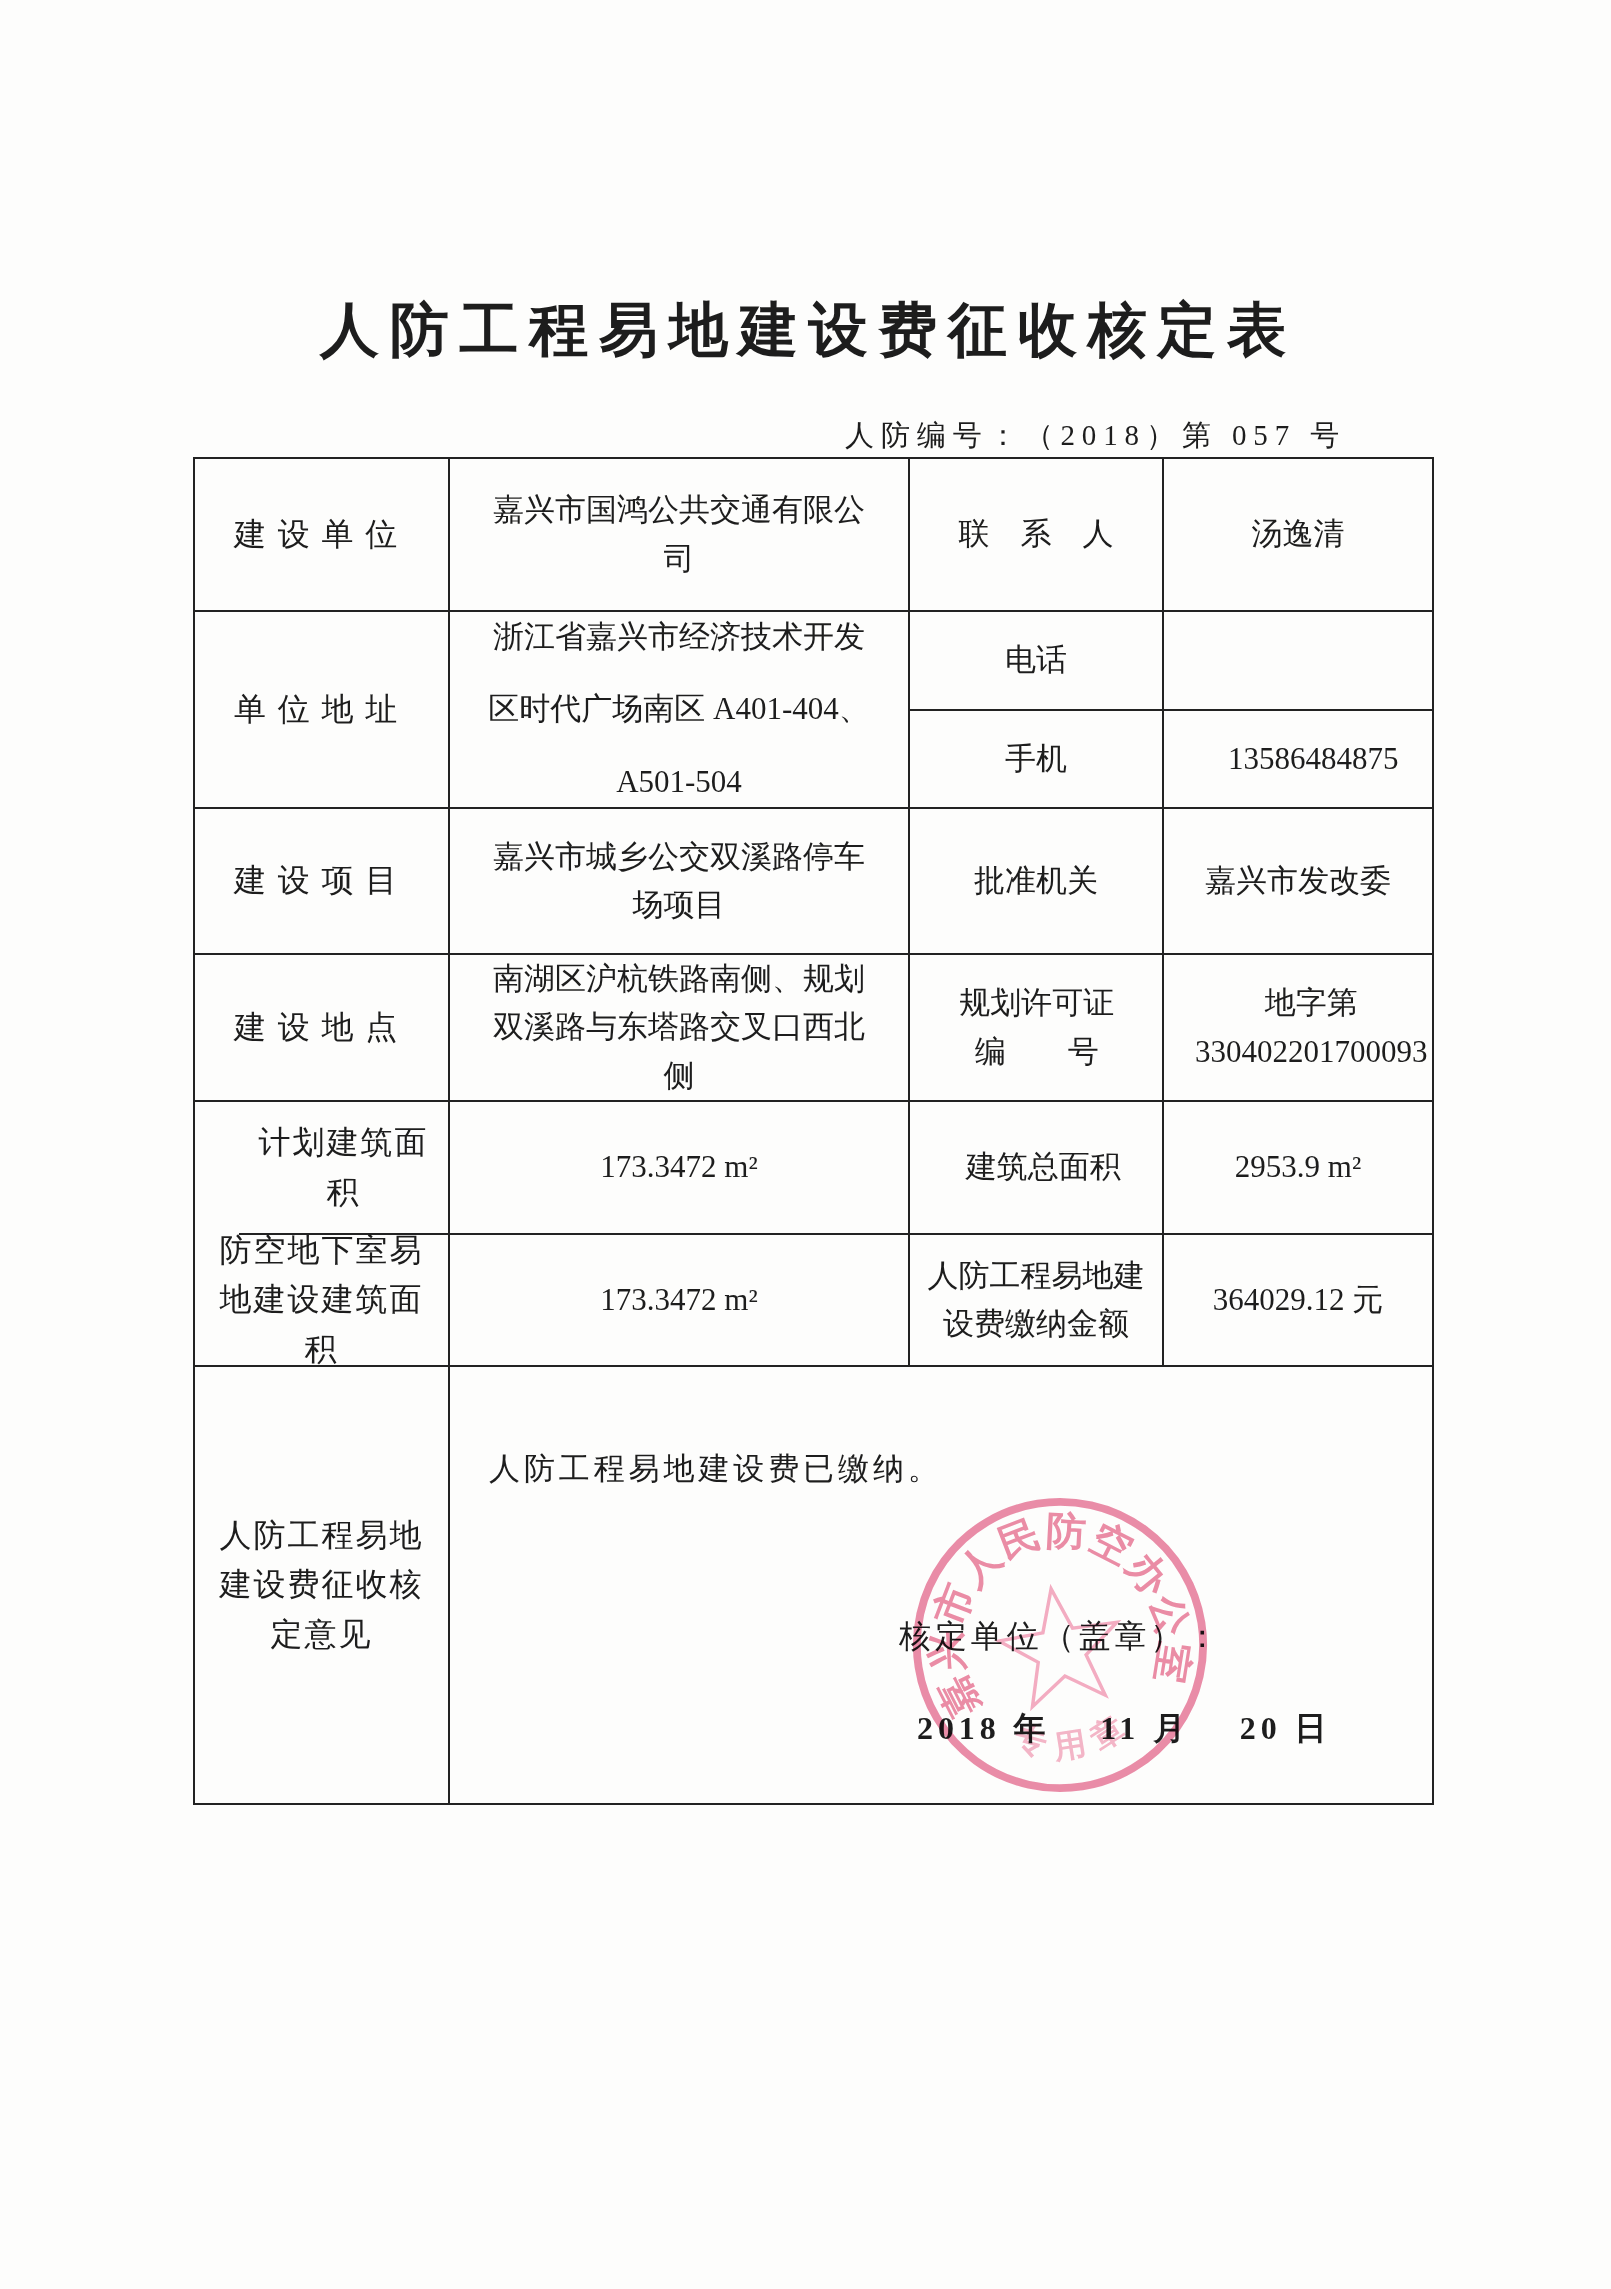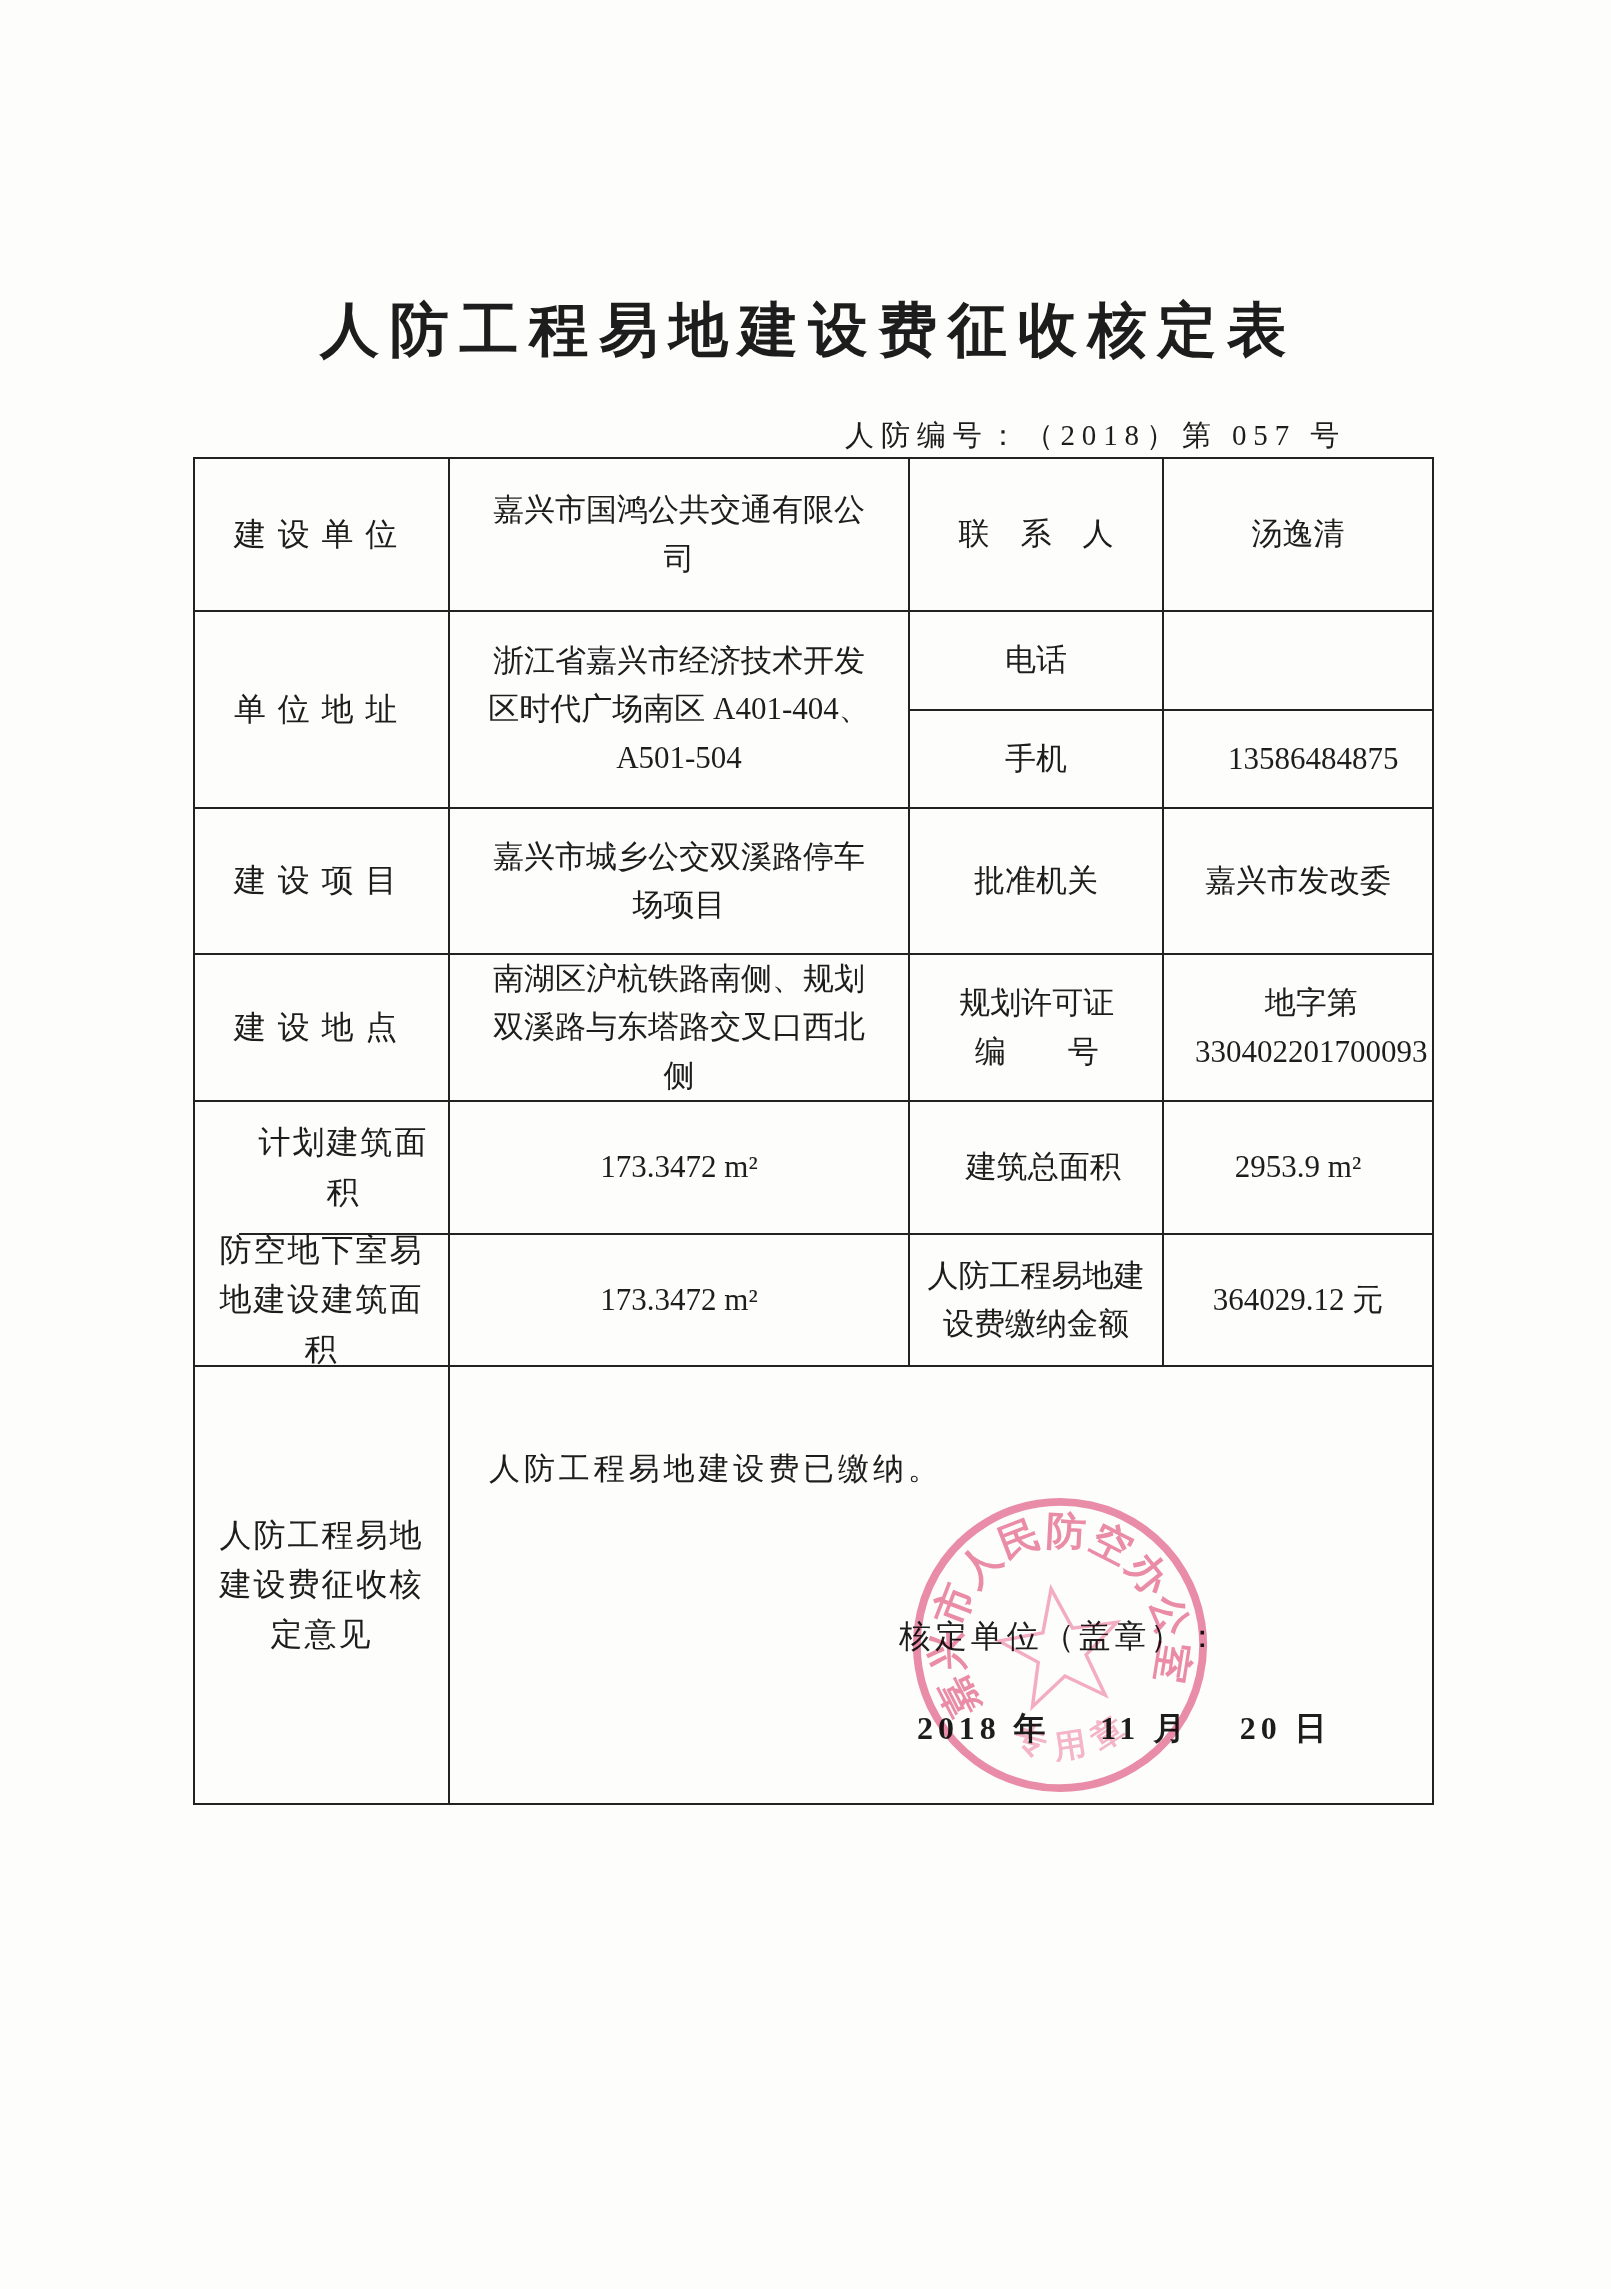--- a/index.html
+++ b/index.html
@@ -40,21 +40,21 @@
   }
   .cell.lastc{border-right:none;}
   .cell.lastr{border-bottom:none;}
   .lbl4{letter-spacing:11.8px;font-size:32px;}
   .lbl6{letter-spacing:2px;font-size:32px;}
   .r1c1{grid-row:1;grid-column:1;}
   .r1c2{grid-row:1;grid-column:2;}
   .r1c3{grid-row:1;grid-column:3;}
   .r1c4{grid-row:1;grid-column:4;}
   .r23c1{grid-row:2/4;grid-column:1;}
-  .r23c2{grid-row:2/4;grid-column:2;}
+  .r23c2{grid-row:2/4;grid-column:2;gap:24px;}
   .r2c3{grid-row:2;grid-column:3;}
   .r2c4{grid-row:2;grid-column:4;}
   .r3c3{grid-row:3;grid-column:3;}
   .r3c4{grid-row:3;grid-column:4;padding-left:44px;}
   .r4c1{grid-row:4;grid-column:1;}
   .r4c2{grid-row:4;grid-column:2;}
   .r4c3{grid-row:4;grid-column:3;}
   .r4c4{grid-row:4;grid-column:4;}
   .r5c1{grid-row:5;grid-column:1;}
   .r5c2{grid-row:5;grid-column:2;}

